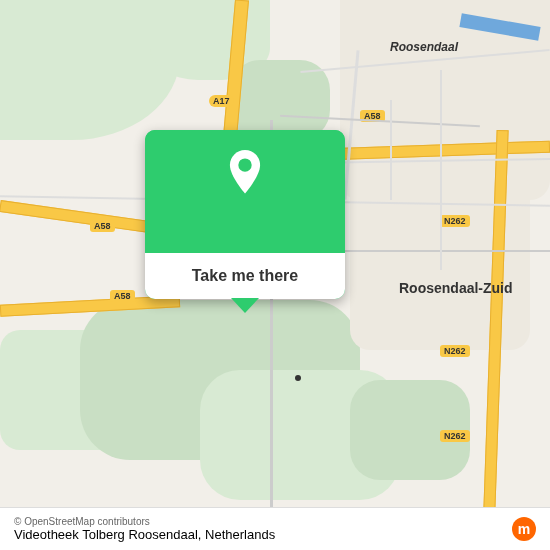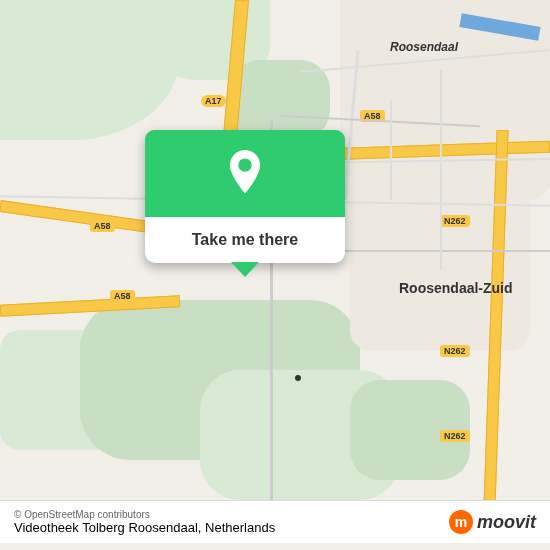--- a/index.html
+++ b/index.html
@@ -72,20 +72,21 @@
       width: 200px;
       background: #2ecc6e;
       border-radius: 10px;
       padding: 0;
       box-shadow: 0 4px 12px rgba(0,0,0,0.3);
       display: flex;
       flex-direction: column;
       align-items: center;
       overflow: visible;
       z-index: 100;
+      gap: 36px;
     }
 
     #popup-card::after {
       content: '';
       position: absolute;
       bottom: -14px;
       left: 50%;
       transform: translateX(-50%);
       border-left: 14px solid transparent;
       border-right: 14px solid transparent;
@@ -125,21 +126,21 @@
       font-weight: 600;
       cursor: pointer;
       width: 100%;
       text-align: center;
       padding: 2px 0;
     }
 
     
     #bottom-bar {
       position: absolute;
-      bottom: 7px;
+      bottom: 0;
       left: 0;
       right: 0;
       background: white;
       padding: 8px 14px;
       border-top: 1px solid #ddd;
       display: flex;
       align-items: center;
       justify-content: space-between;
       z-index: 200;
     }
@@ -199,21 +200,21 @@
     <div class="green-area" style="top:370px;left:200px;width:200px;height:130px;border-radius:40px;background-color:#d8ead3;"></div>
     <div class="green-area" style="top:60px;left:230px;width:100px;height:80px;border-radius:30px;background-color:#c9dfc4;"></div>
     <div class="green-area" style="top:150px;left:160px;width:80px;height:60px;border-radius:20px;background-color:#ddebd8;"></div>
     <div class="green-area" style="top:380px;left:350px;width:120px;height:100px;border-radius:30px;background-color:#c9dfc4;"></div>
 
     <div style="position:absolute;top:0;left:340px;width:210px;height:200px;background:#ede9e0;border-radius:0 0 20px 20px;"></div>
     <div style="position:absolute;top:170px;left:350px;width:180px;height:180px;background:#ede9e0;border-radius:20px;"></div>
 
     <div class="highway" style="top:0;left:235px;width:14px;height:170px;transform:rotate(5deg);transform-origin:top center;"></div>
 
-    <div class="road-label-yellow" style="top:95px;left:201px;border-radius:6px;"><span>A17</span></div>
+    <div class="road-label-yellow" style="top:95px;left:209px;border-radius:6px;"><span>A17</span></div>
 
     <div class="highway" style="top:145px;left:300px;width:250px;height:12px;transform:rotate(-2deg);"></div>
     <div class="road-label-yellow" style="top:110px;left:360px;"><span>A58</span></div>
 
     <div class="highway" style="top:200px;left:0;width:220px;height:12px;transform:rotate(8deg);transform-origin:left center;"></div>
     <div class="road-label-yellow" style="top:220px;left:90px;"><span>A58</span></div>
 
     <div class="highway" style="top:300px;left:0;width:180px;height:12px;transform:rotate(-3deg);"></div>
     <div class="road-label-yellow" style="top:290px;left:110px;"><span>A58</span></div>
 
@@ -256,15 +257,14 @@
 
 </div>
 
 <div id="bottom-bar">
   <div id="bottom-left">
     <span id="osm-credit">© OpenStreetMap contributors</span>
     <span id="place-name">Videotheek Tolberg Roosendaal, Netherlands</span>
   </div>
   <div id="moovit-logo">
     <div class="moovit-m">m</div>
-    <span class="moovit-text">moovit</span>
   </div>
 </div>
 
 </body></html>

